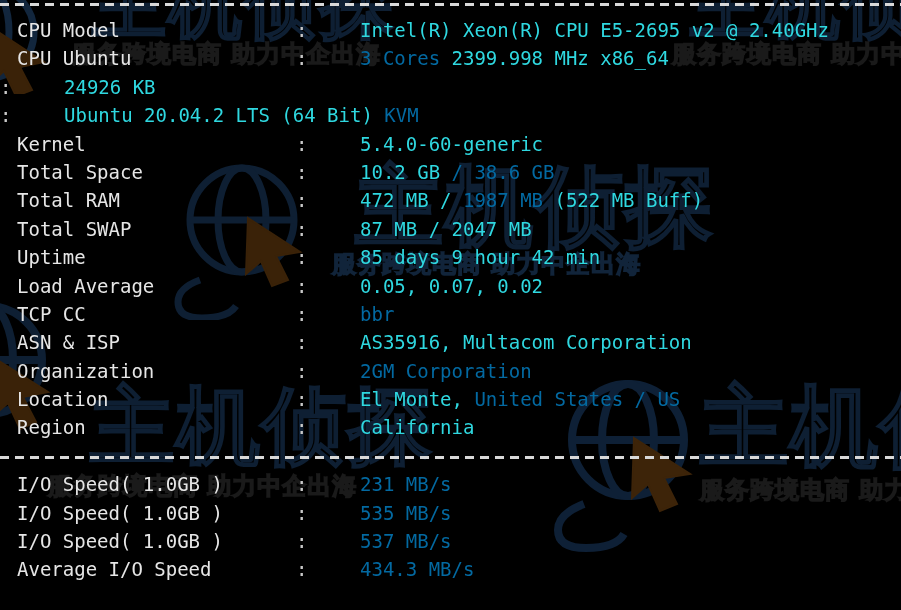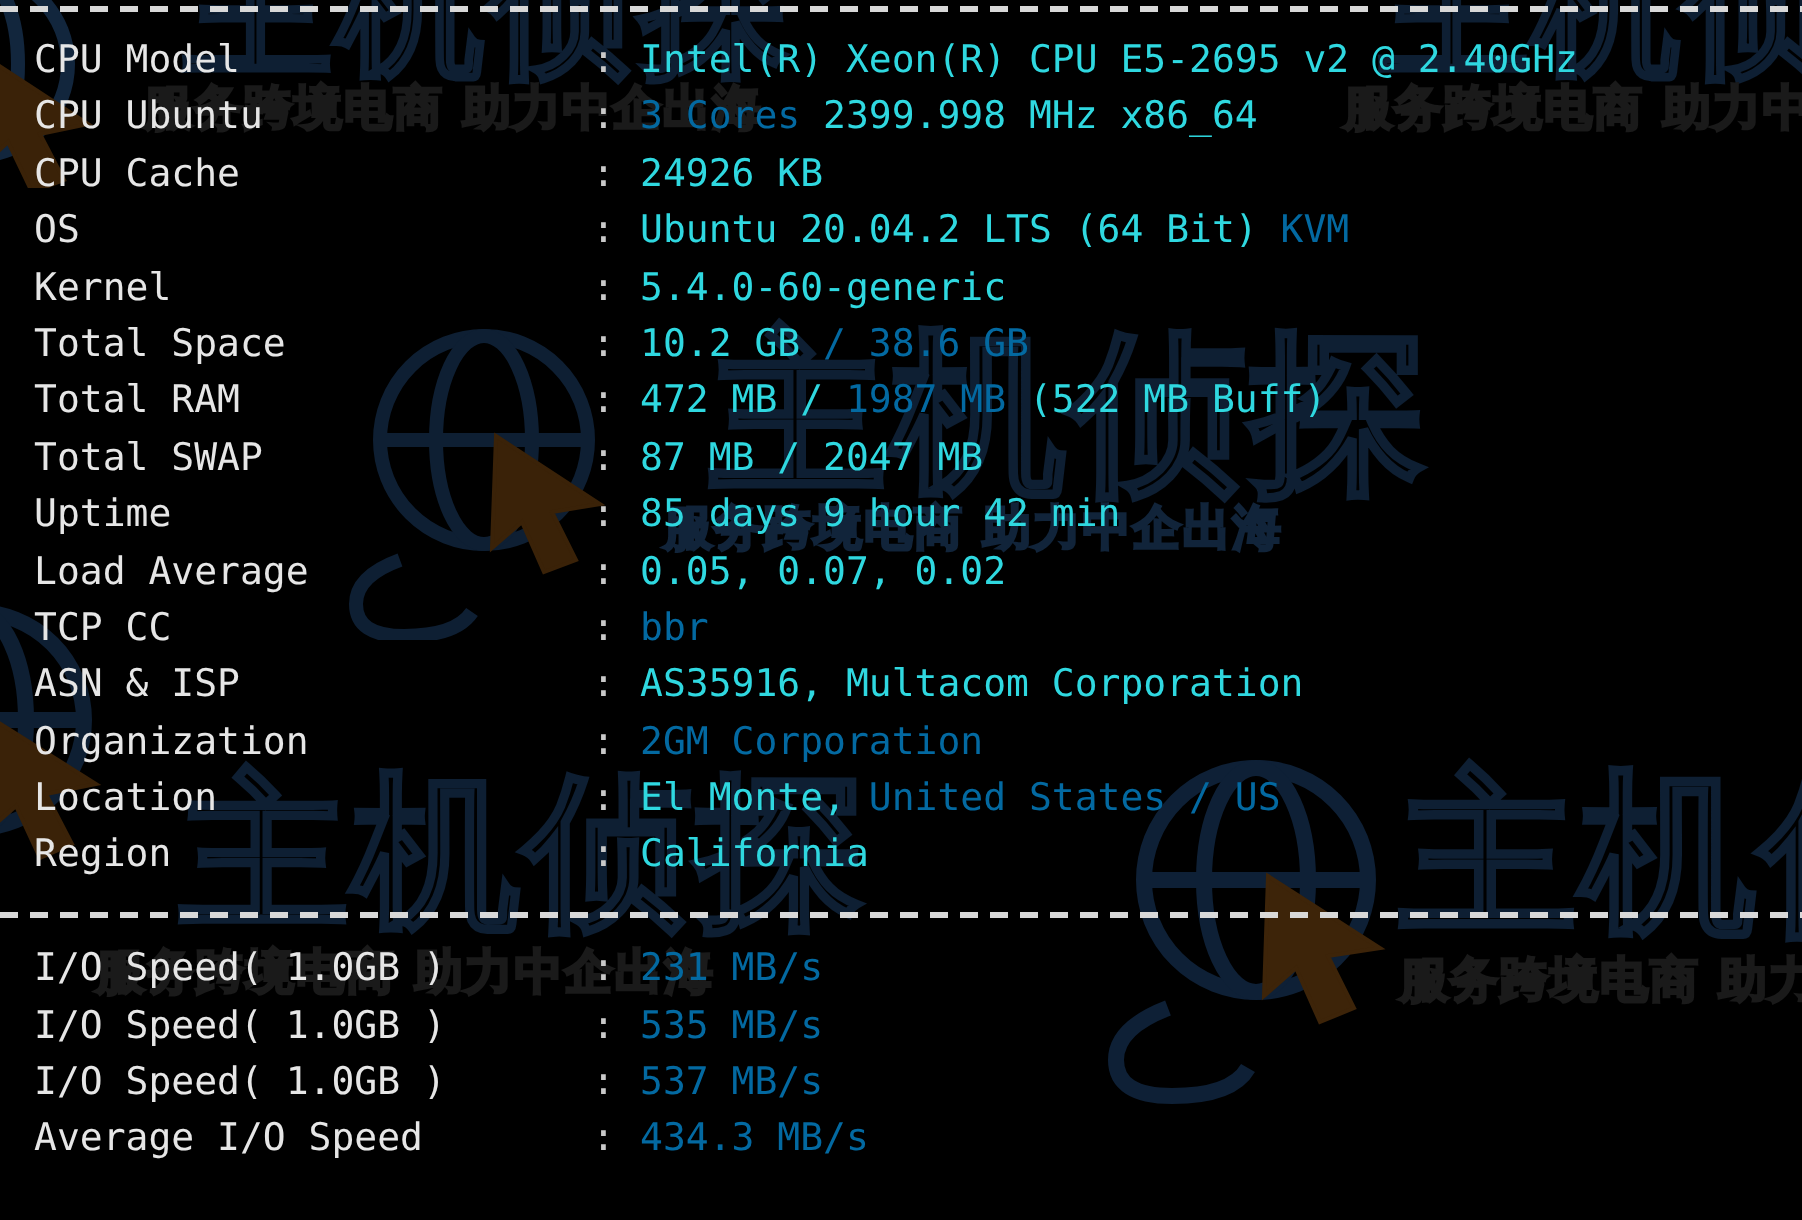--- a/index.html
+++ b/index.html
@@ -88,21 +88,21 @@
     color: #e6e6e6;
     width: 296px;
     flex: 0 0 296px;
     padding-left: 17px;
     box-sizing: border-box;
   }
   .colon {
     color: #c9c9c9;
     flex: 0 0 24px;
   }
-  .value { white-space: pre; }
+  .value { white-space: pre; margin-left: 40px; }
   .c { color: #2fd8e0; }   
   .y { color: #0369a1; }
 </style>
 </head>
 <body>
 
 <div id="watermark-layer">
 
   <div class="wm wm-logo-text" style="left:92px; top:-44px; font-size:74px;">主机侦探</div>
   <div class="wm wm-sub-text" style="left:72px; top:38px; font-size:24px;">服务跨境电商 助力中企出海</div>
@@ -160,22 +160,22 @@
 
 <div id="terminal">
 
   <div class="sep top">
     <div class="dashes"></div>
   </div>
 
   <div id="system-info-rows">
       <div class="row"><span class="label">CPU Model</span><span class="colon">:</span><span class="value"><span class="c">Intel(R) Xeon(R) CPU E5-2695 v2 @ 2.40GHz</span></span></div>
       <div class="row"><span class="label">CPU Ubuntu</span><span class="colon">:</span><span class="value"><span class="y">3 Cores </span><span class="c">2399.998 MHz x86_64</span></span></div>
-      <div class="row"><span class="label">CPU Cache</span><span class="colon">:</span><span class="value"><span class="c">24926 KB</span></span></div>
-      <div class="row"><span class="label">OS</span><span class="colon">:</span><span class="value"><span class="c">Ubuntu 20.04.2 LTS (64 Bit) </span><span class="y">KVM</span></span></div>
+      <div class="row"><span class="colon">:</span><span class="value"><span class="c">24926 KB</span></span></div>
+      <div class="row"><span class="colon">:</span><span class="value"><span class="c">Ubuntu 20.04.2 LTS (64 Bit) </span><span class="y">KVM</span></span></div>
       <div class="row"><span class="label">Kernel</span><span class="colon">:</span><span class="value"><span class="c">5.4.0-60-generic</span></span></div>
       <div class="row"><span class="label">Total Space</span><span class="colon">:</span><span class="value"><span class="c">10.2 GB </span><span class="y">/ 38.6 GB</span></span></div>
       <div class="row"><span class="label">Total RAM</span><span class="colon">:</span><span class="value"><span class="c">472 MB / </span><span class="y">1987 MB </span><span class="c">(522 MB Buff)</span></span></div>
       <div class="row"><span class="label">Total SWAP</span><span class="colon">:</span><span class="value"><span class="c">87 MB / 2047 MB</span></span></div>
       <div class="row"><span class="label">Uptime</span><span class="colon">:</span><span class="value"><span class="c">85 days 9 hour 42 min</span></span></div>
       <div class="row"><span class="label">Load Average</span><span class="colon">:</span><span class="value"><span class="c">0.05, 0.07, 0.02</span></span></div>
       <div class="row"><span class="label">TCP CC</span><span class="colon">:</span><span class="value"><span class="y">bbr</span></span></div>
       <div class="row"><span class="label">ASN &amp; ISP</span><span class="colon">:</span><span class="value"><span class="c">AS35916, Multacom Corporation</span></span></div>
       <div class="row"><span class="label">Organization</span><span class="colon">:</span><span class="value"><span class="y">2GM Corporation</span></span></div>
       <div class="row"><span class="label">Location</span><span class="colon">:</span><span class="value"><span class="c">El Monte, </span><span class="y">United States / US</span></span></div>

